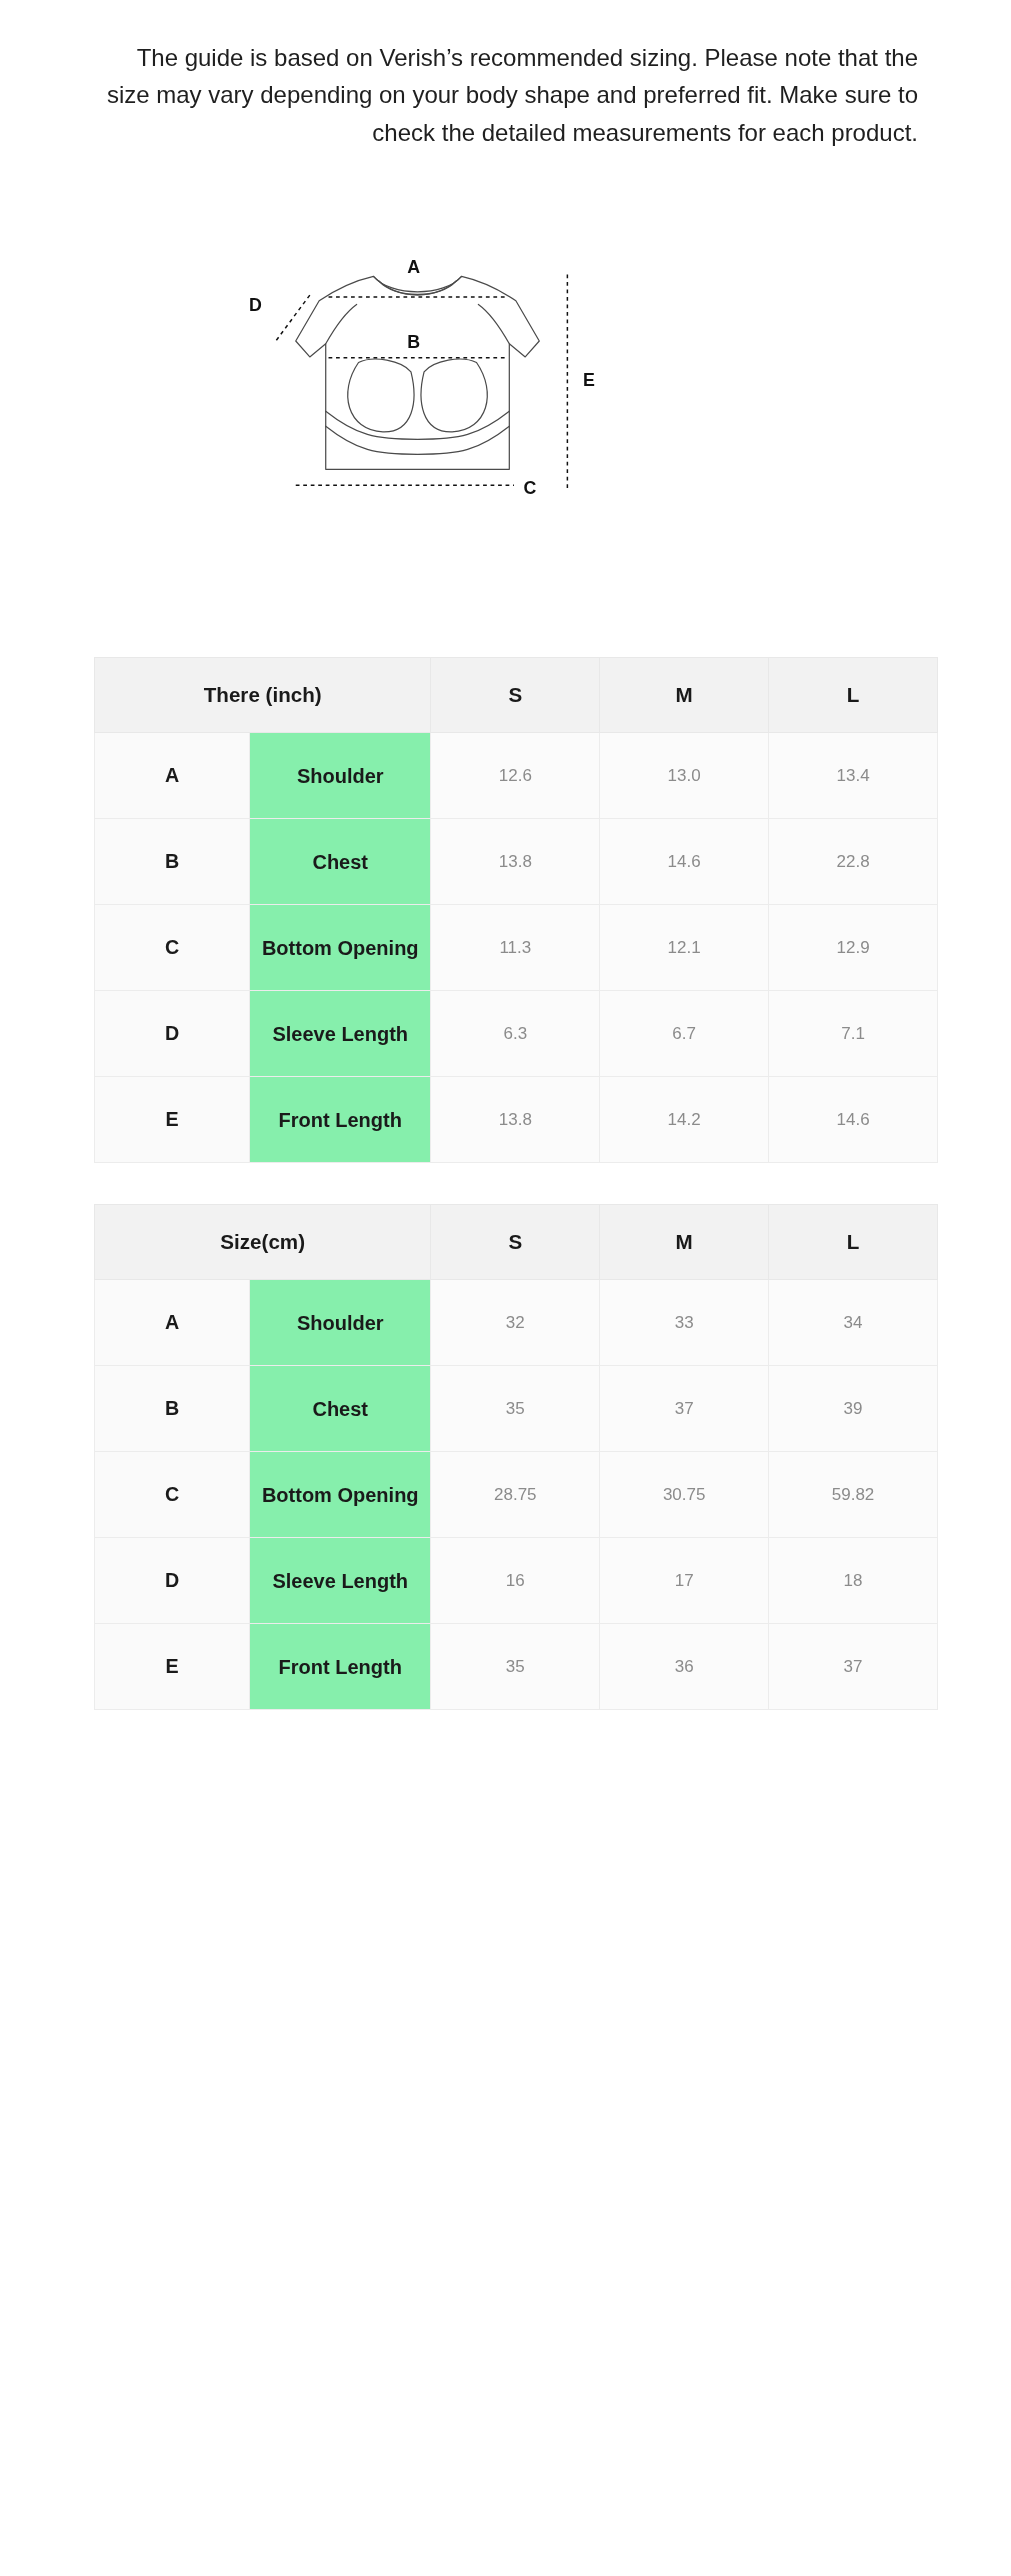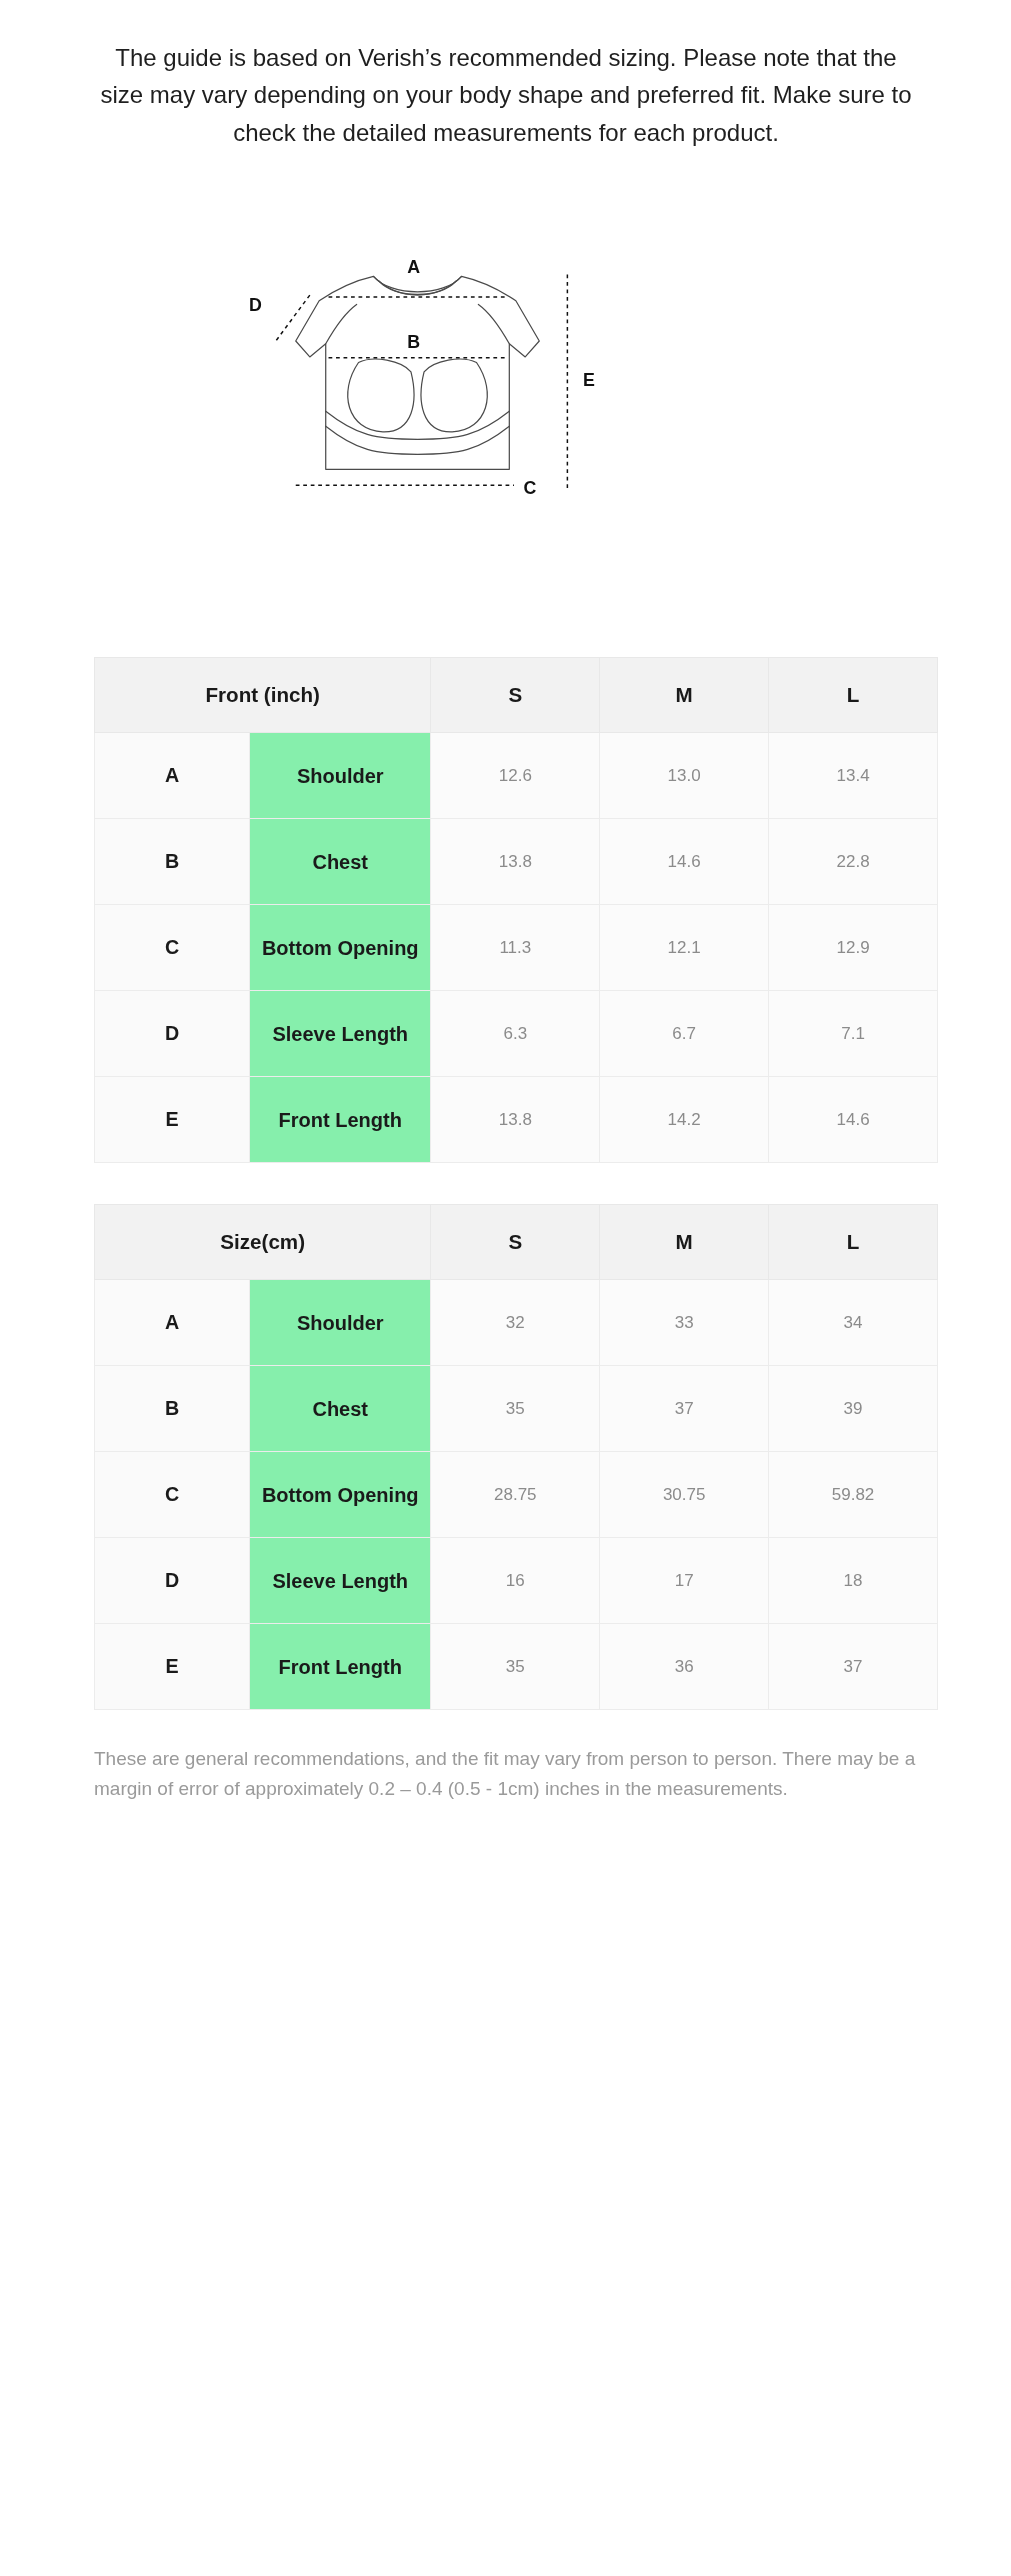--- a/index.html
+++ b/index.html
@@ -23,21 +23,21 @@
   .title {
     text-align: center;
     font-size: 43px;
     font-weight: bold;
     letter-spacing: 0.9px;
     margin-top: 86px;
     margin-bottom: 0;
     color: #111;
   }
   .intro {
-    text-align: center;
+    text-align: right;
     font-size: 24px;
     line-height: 1.56;
     margin-top: 39px;
     color: #1f1f1f;
     max-width: 844px;
     margin-left: auto;
     margin-right: auto;
   }
 
   
@@ -164,21 +164,21 @@
     <table>
       <colgroup>
         <col class="c-letter">
           <col class="c-part">
           <col class="c-size">
           <col class="c-size">
           <col class="c-size">
       </colgroup>
       <thead>
         <tr>
-          <th class="head-label" colspan="2">Front (inch)</th>
+          <th class="head-label" colspan="2">There (inch)</th>
           <th>S</th>
           <th>M</th>
           <th>L</th>
         </tr>
       </thead>
       <tbody>
         <tr>
           <td class="letter">A</td>
           <td class="part">Shoulder</td>
           <td class="val">12.6</td>
@@ -267,15 +267,14 @@
           <td class="letter">E</td>
           <td class="part">Front Length</td>
           <td class="val">35</td>
           <td class="val">36</td>
           <td class="val">37</td>
         </tr>
       </tbody>
     </table>
   </div>
 
-  <p class="footnote">These are general recommendations, and the fit may vary from person to person. There may be a margin of error of approximately 0.2 – 0.4 (0.5 - 1cm) inches in the measurements.</p>
 </div>
 
 
 </body></html>

